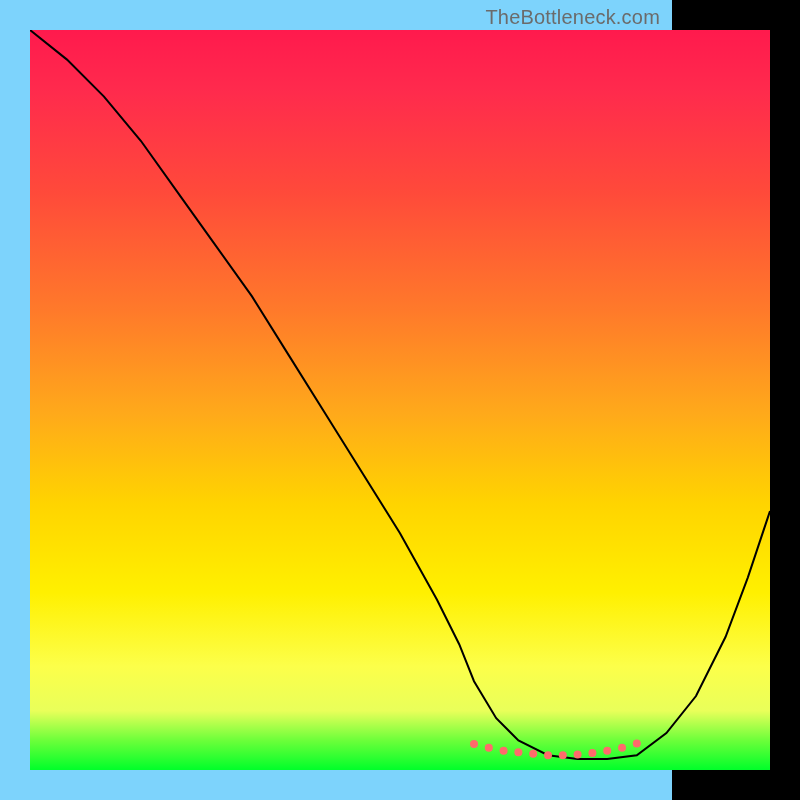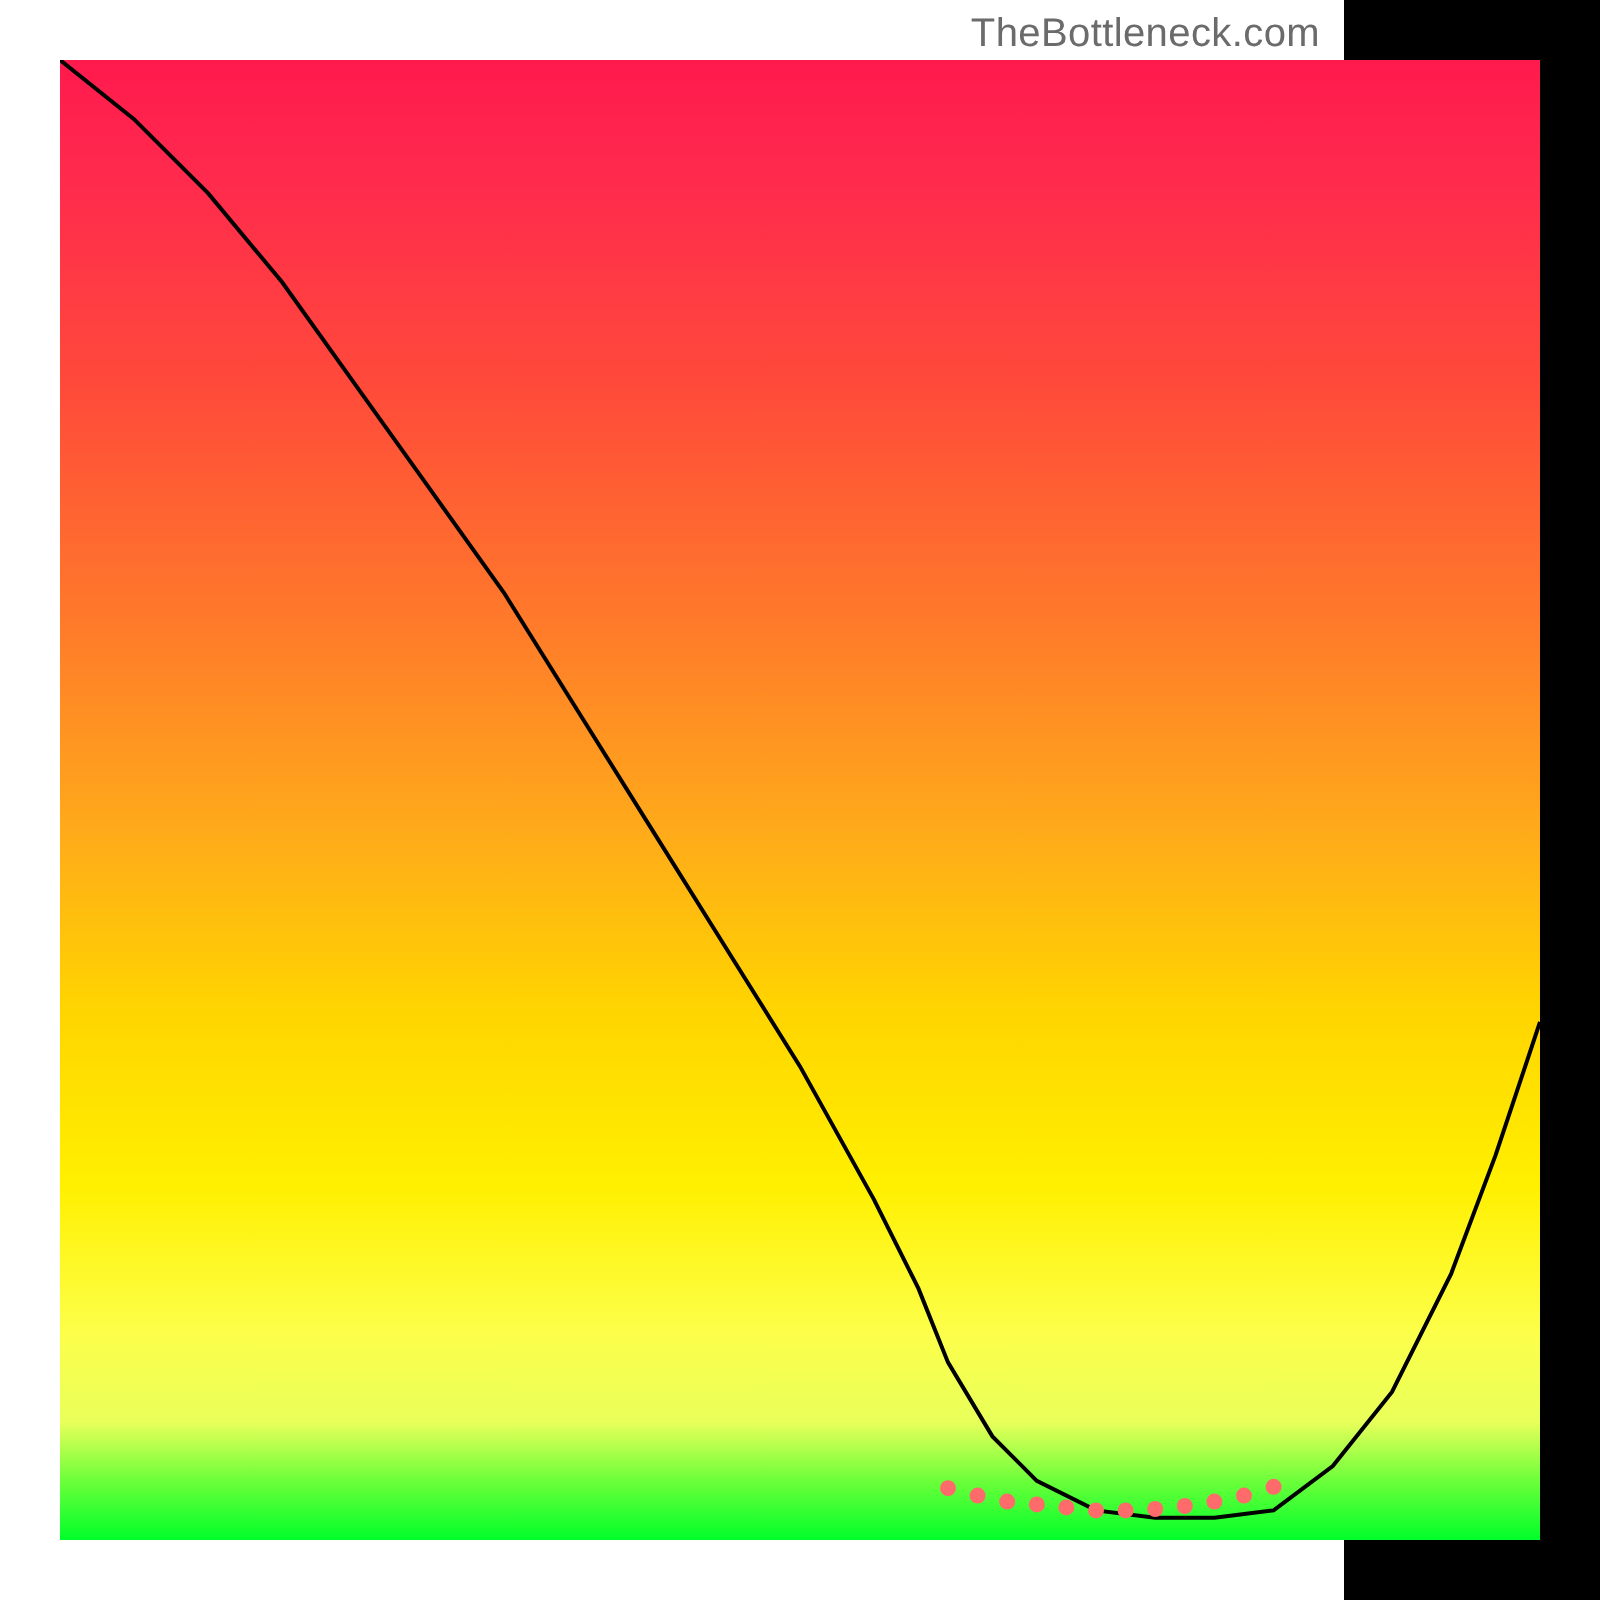--- a/index.html
+++ b/index.html
@@ -8,21 +8,21 @@
     width: 800px;
     height: 800px;
     background: #000;
     overflow: hidden;
     font-family: Arial, Helvetica, sans-serif;
   }
   .stage {
     position: relative;
     width: 672px;
     height: 800px;
-    background: #ffffff;
+    background: #7dd3fc;
   }
   .plot {
     position: absolute;
     left: 30px;
     top: 30px;
     width: 740px;
     height: 740px;
     overflow: hidden;
     
     background: linear-gradient(

